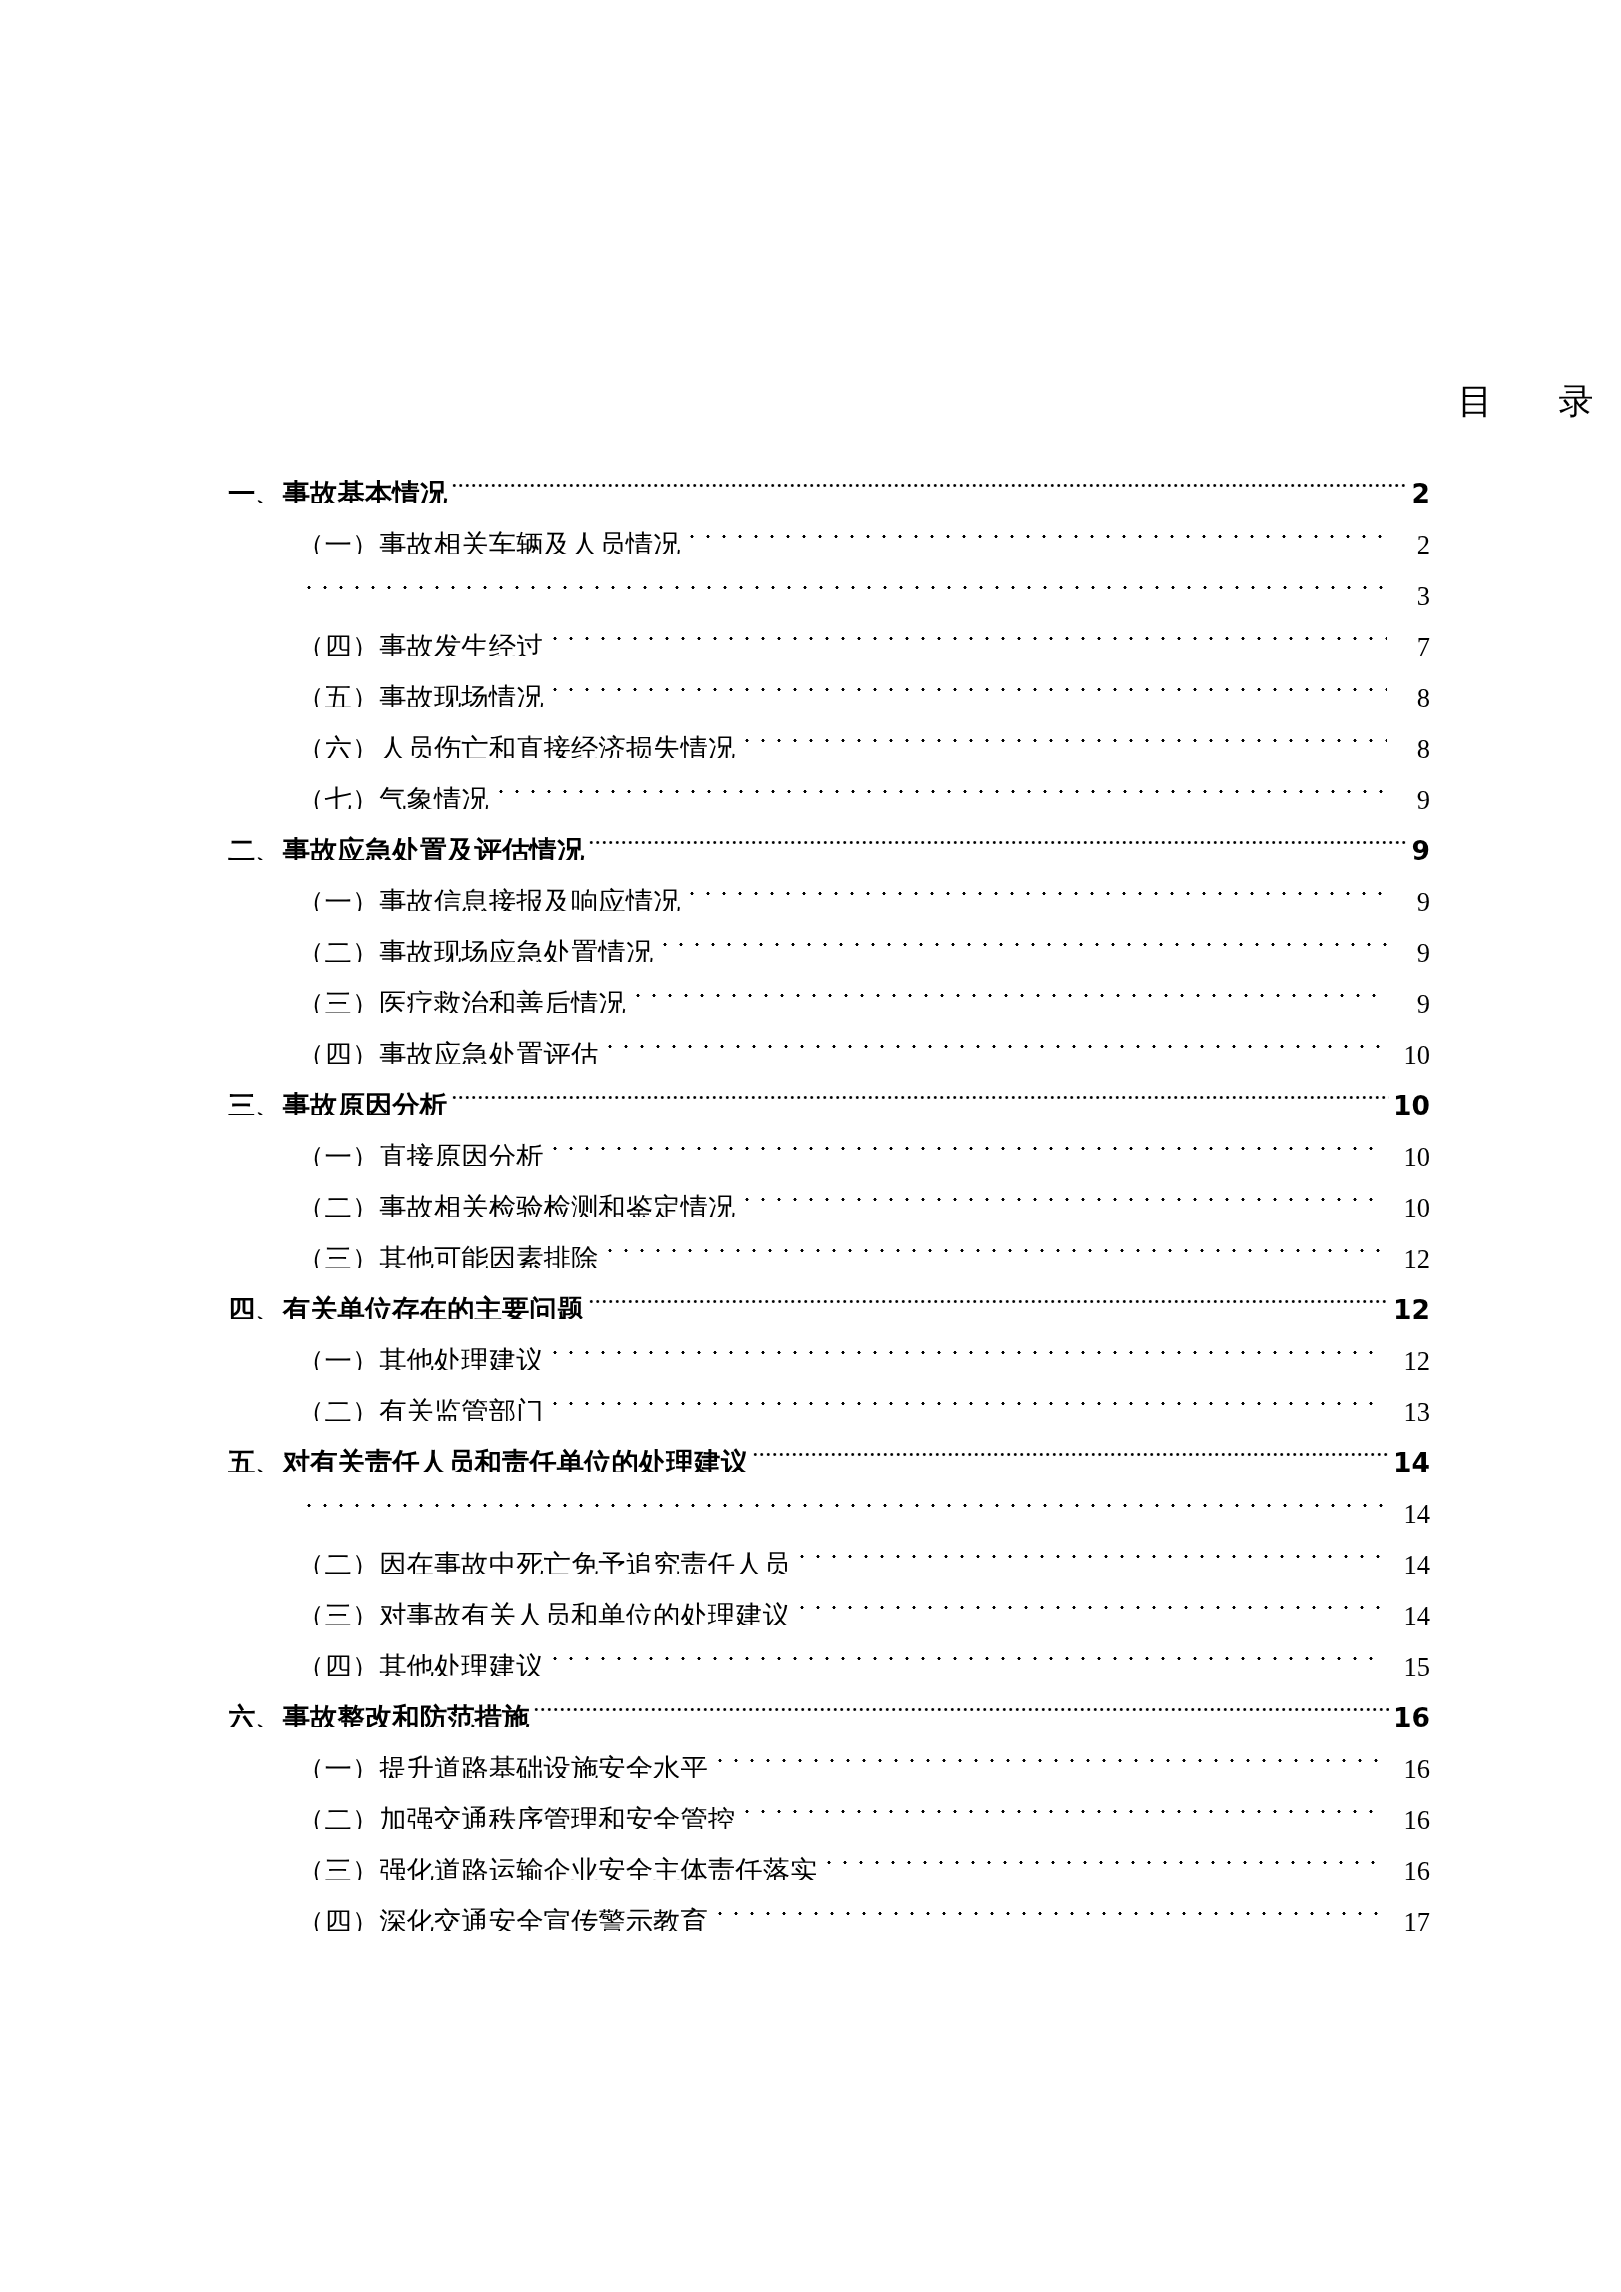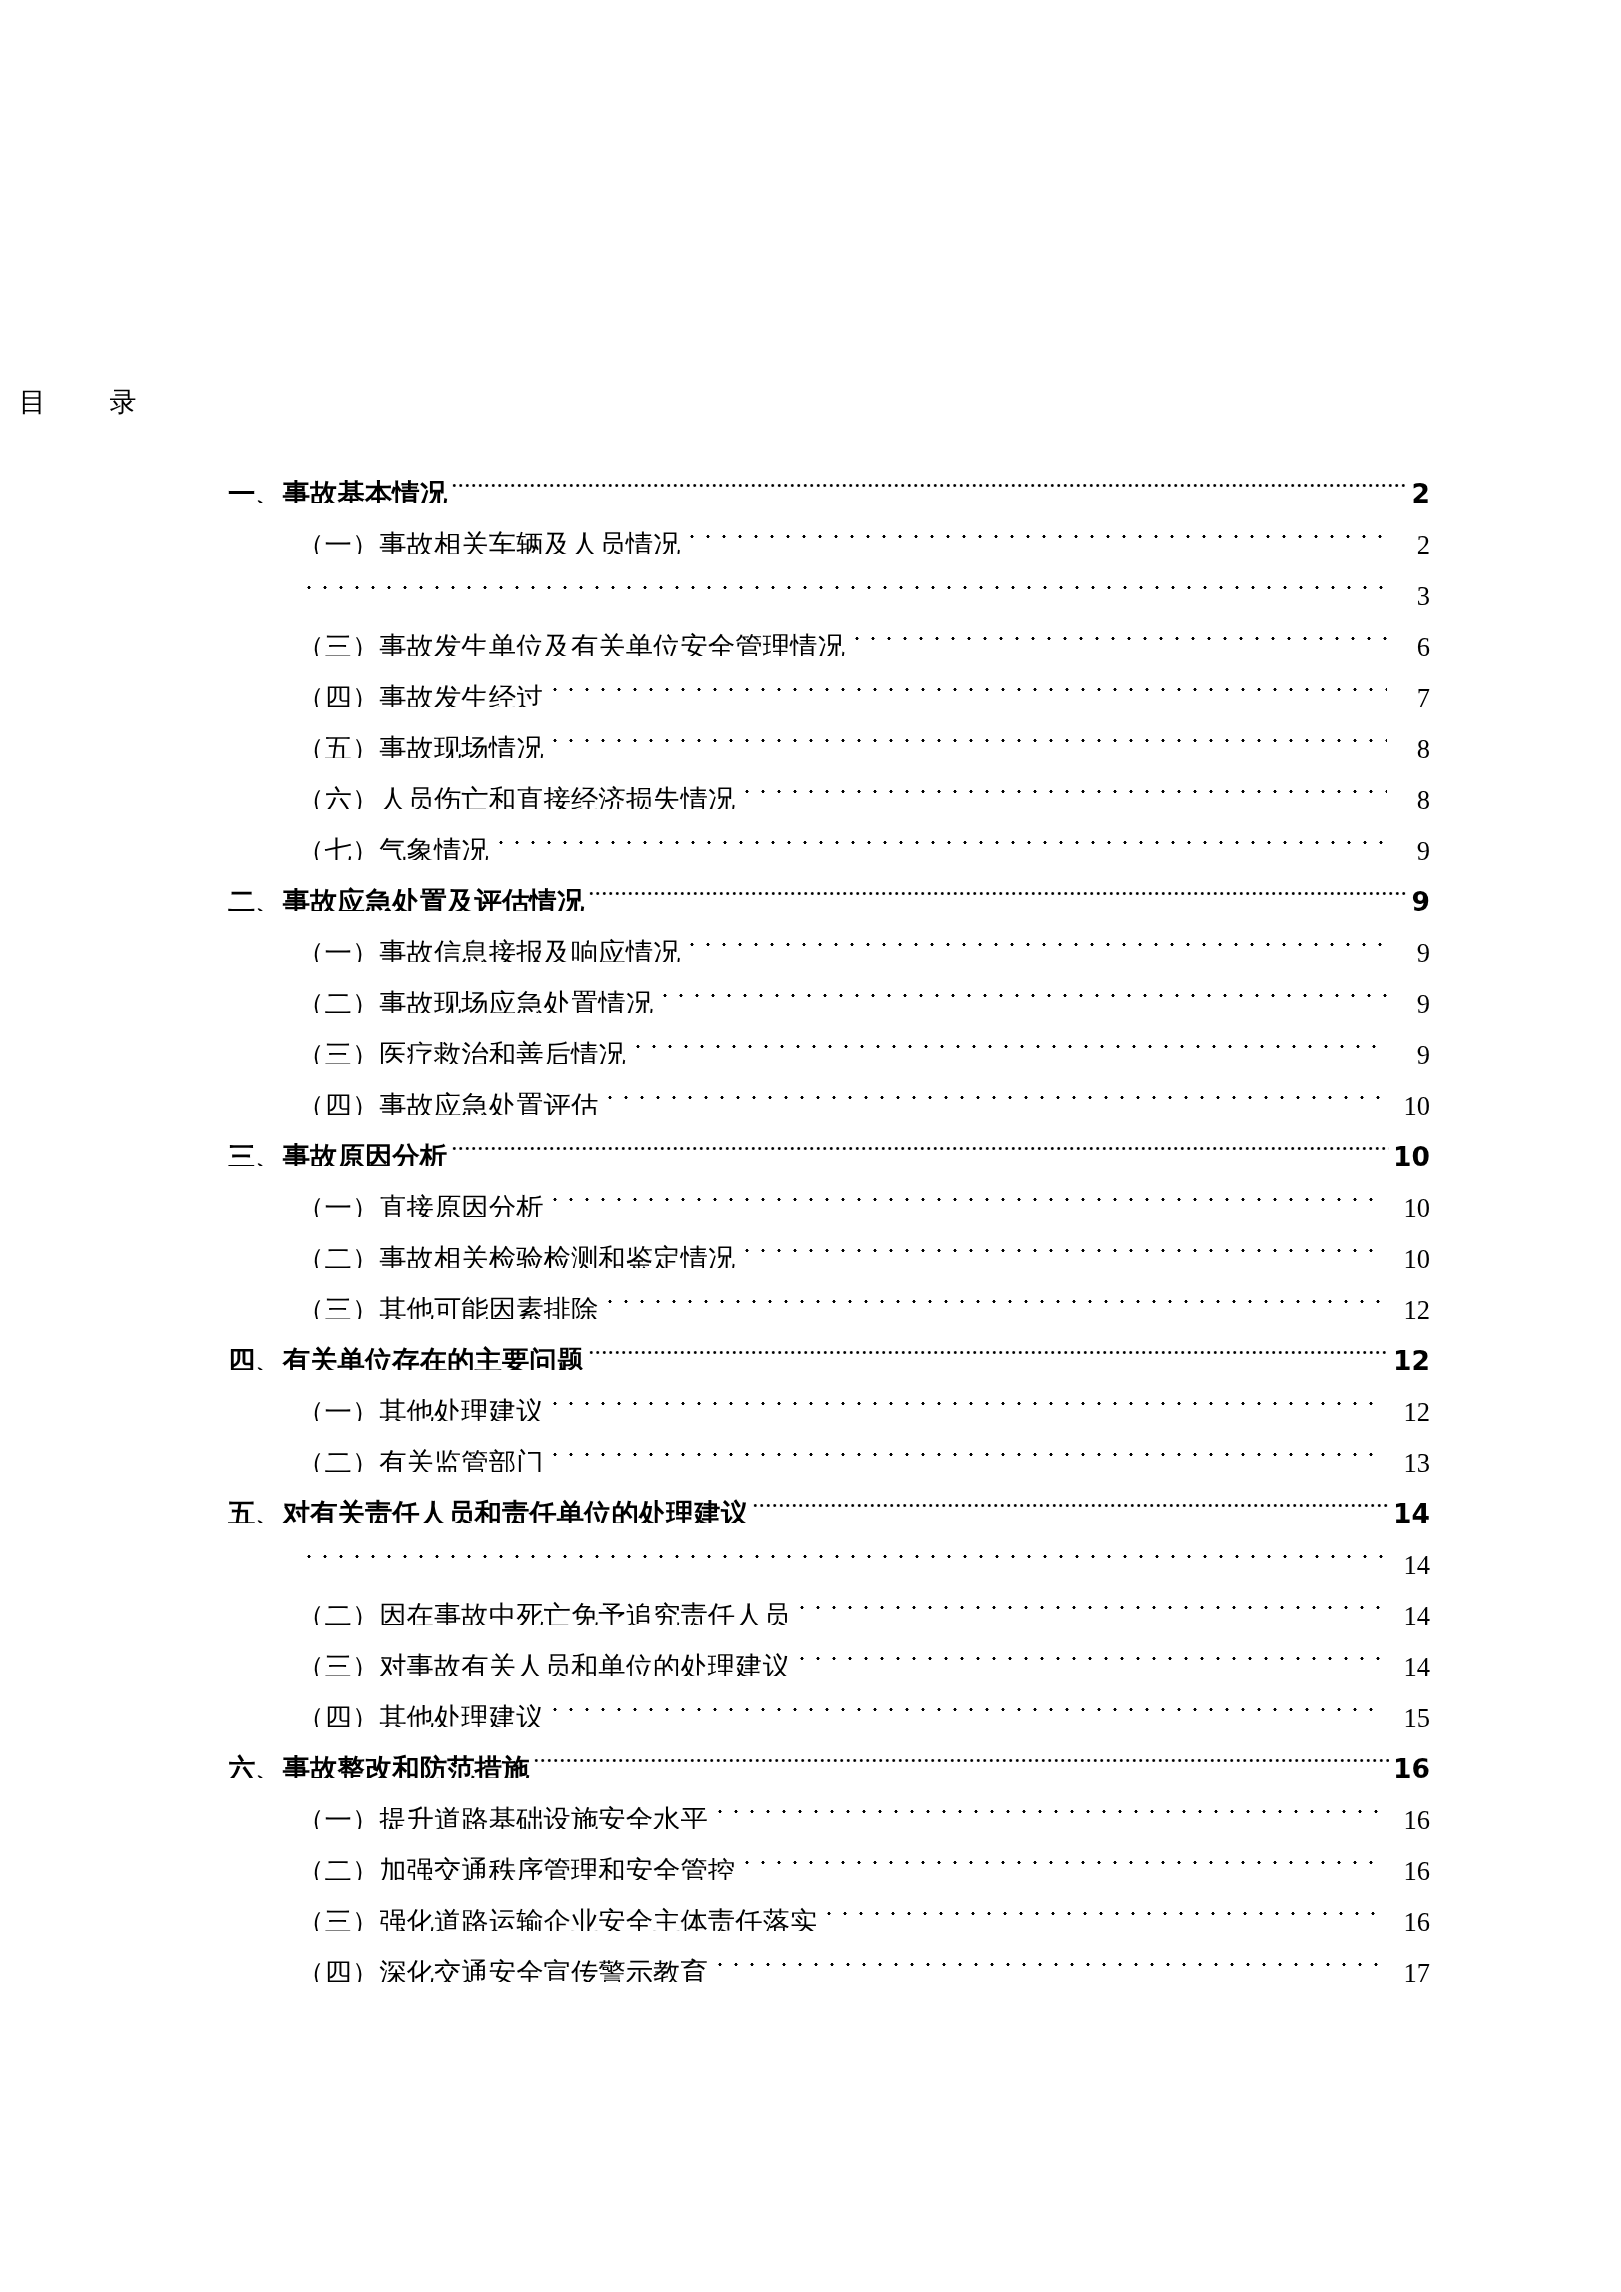--- a/index.html
+++ b/index.html
@@ -1,19 +1,19 @@
 <!DOCTYPE html>
 <html><head>
 <meta charset="utf-8">
 <style>
   html, body { margin:0; padding:0; background:#ffffff; }
   body { width:1621px; height:2293px; position:relative; overflow:hidden; color:#000; }
   .title {
-    position:absolute; left:0; width:1621px; top:372px; text-align:left;
-    font-family:"DejaVu Serif", serif; font-size:27px; letter-spacing:27.4px;
+    position:absolute; left:0; width:1621px; top:372px; text-align:right;
+    font-family:"DejaVu Serif", serif; font-size:35px; letter-spacing:27.4px;
     line-height:59px; padding-left:19px; box-sizing:border-box;
   }
   .toc { position:absolute; left:228px; top:452px; width:1202px; }
   .row {
     display:flex; align-items:baseline; height:51px; line-height:51px;
     white-space:nowrap; overflow:hidden;
   }
   .row .label { flex:0 0 auto; font-size:27.4px; }
   .row .leader { flex:1 1 auto; overflow:hidden; margin:0 3.9px; position:relative; height:100%; }
   .row .leader::after { content:""; position:absolute; left:0; right:0; bottom:15.7px; height:2.9px; }
@@ -45,25 +45,20 @@
       <span class="page">2</span>
     </div>
     <div class="row lvl2">
       <span class="label">（一）事故相关车辆及人员情况</span>
       <span class="leader"></span>
       <span class="page">2</span>
     </div>
     <div class="row lvl2">
       <span class="leader"></span>
       <span class="page">3</span>
-    </div>
-    <div class="row lvl2">
-      <span class="label">（三）事故发生单位及有关单位安全管理情况</span>
-      <span class="leader"></span>
-      <span class="page">6</span>
     </div>
     <div class="row lvl2">
       <span class="label">（四）事故发生经过</span>
       <span class="leader"></span>
       <span class="page">7</span>
     </div>
     <div class="row lvl2">
       <span class="label">（五）事故现场情况</span>
       <span class="leader"></span>
       <span class="page">8</span>

